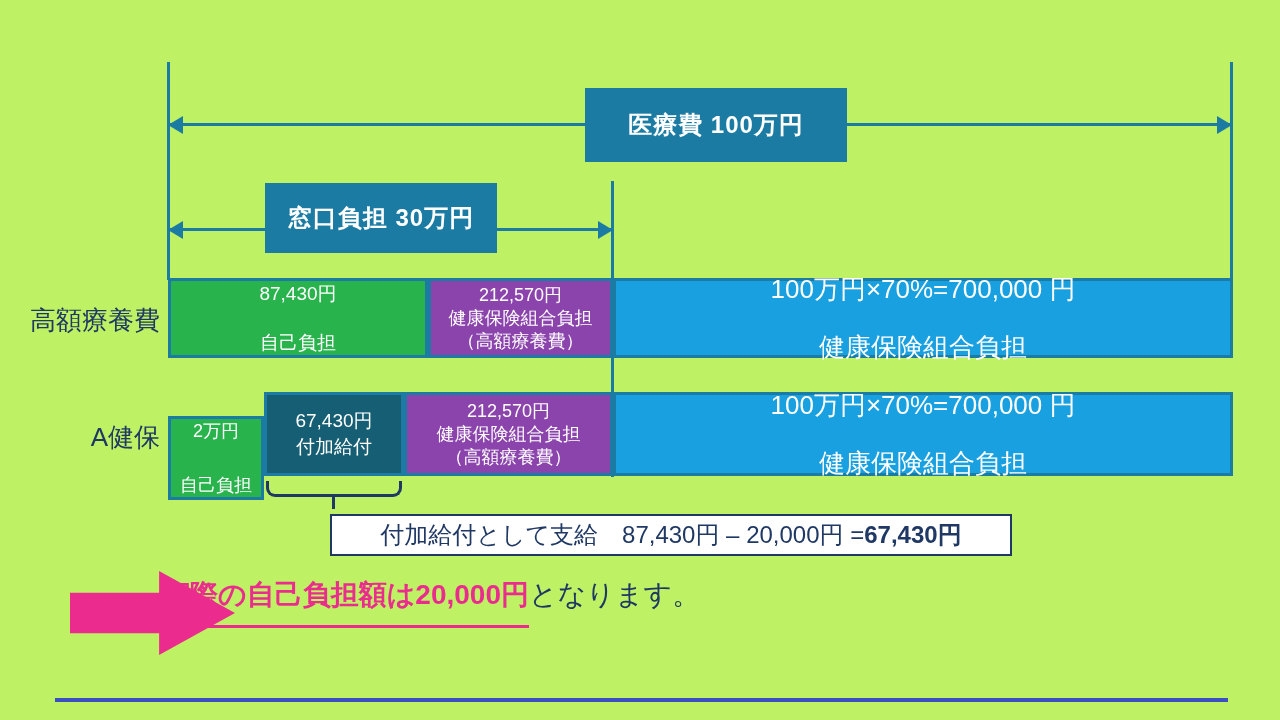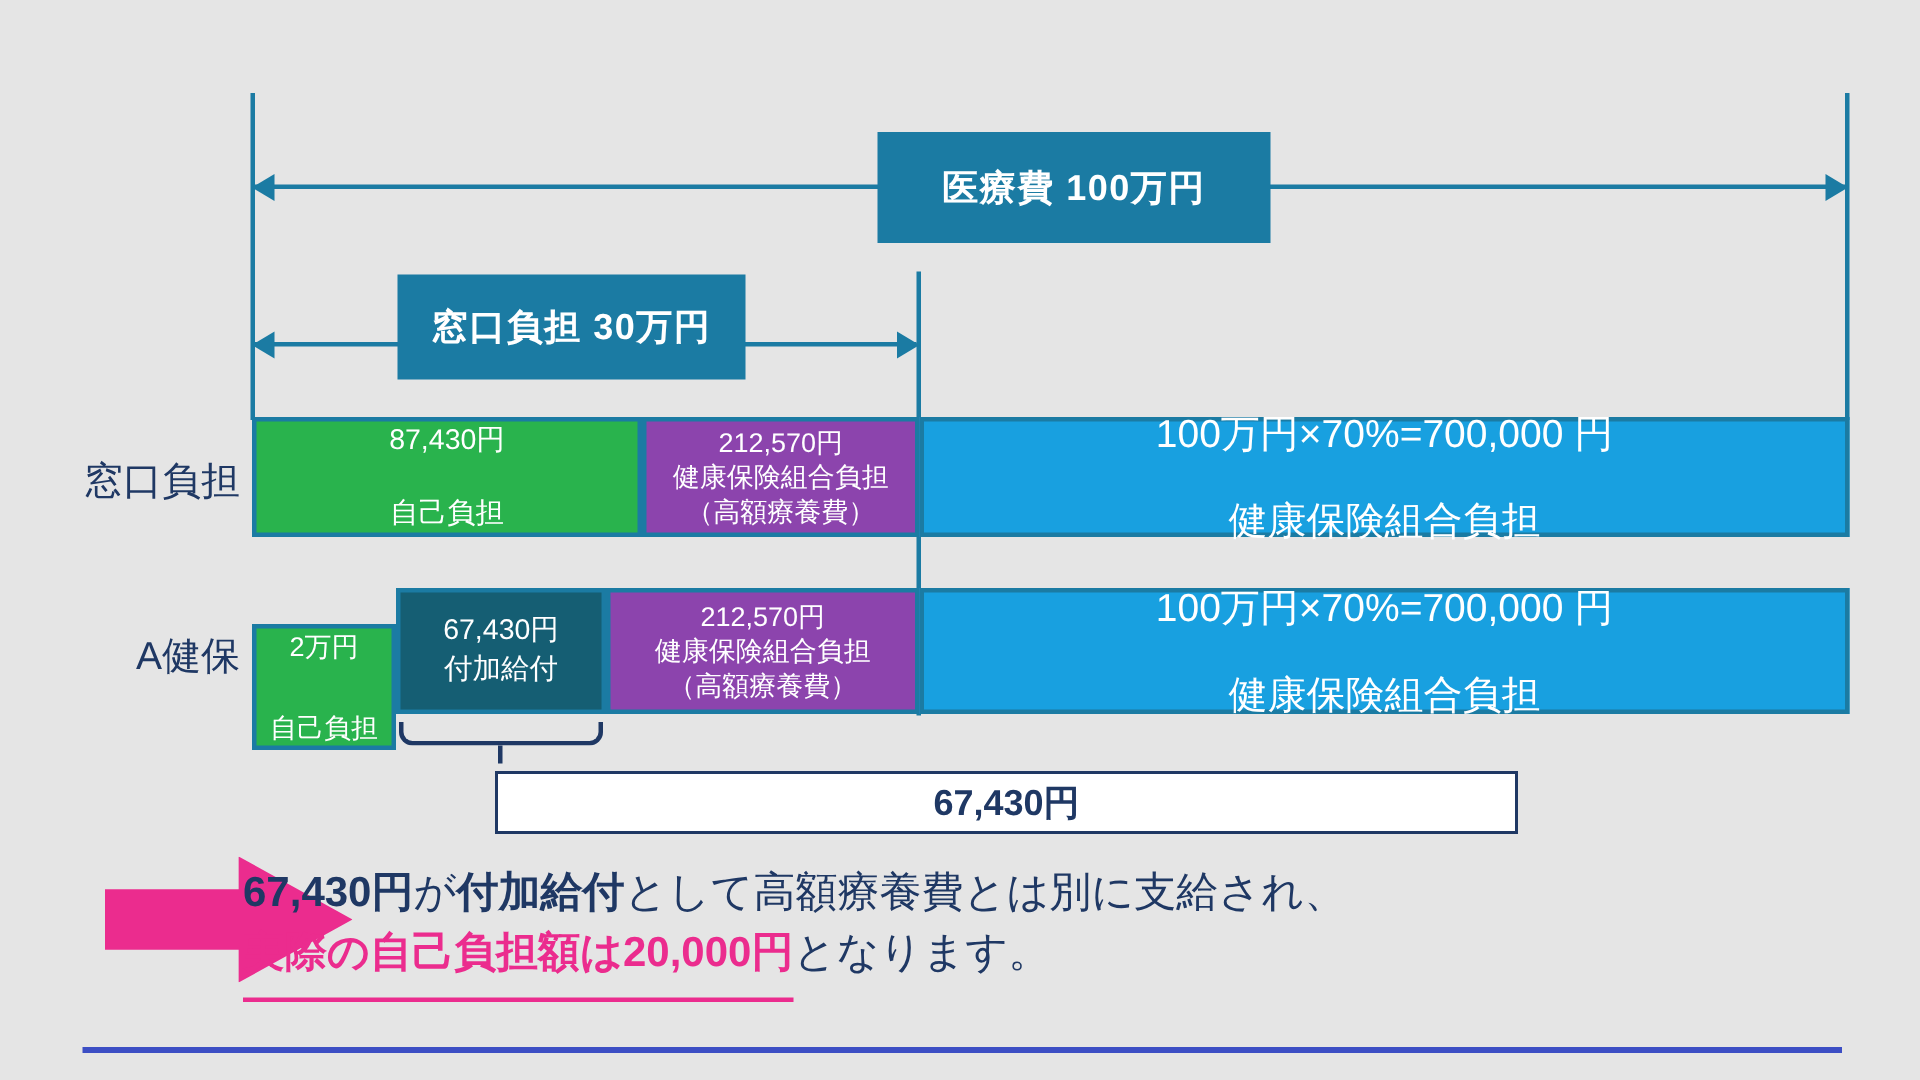--- a/index.html
+++ b/index.html
@@ -1,21 +1,21 @@
 <!DOCTYPE html>
 <html style="--teal: #1b7ba3; --teal-dark: #155e73; --green: #29b34d; --purple: #8c44ad; --light-blue: #18a0e0; --navy: #1f3864; --pink: #eb2c8e; --bottom-line: #3c4ec4;"><head>
 <meta charset="utf-8">
 <style>
   :root{
     --teal:#1b7ba3; --teal-dark:#155e73; --green:#29b34d; --purple:#8c44ad;
     --light-blue:#18a0e0; --navy:#1f3864; --pink:#eb2c8e; --bottom-line:#3c4ec4;
   }
   html,body{margin:0;padding:0;}
   body{font-family:"Liberation Sans","DejaVu Sans",sans-serif;background:#fff;}
-  .canvas{position:relative;width:1280px;height:720px;background:#e5e5e5;overflow:hidden;}
+  .canvas{position:relative;width:1280px;height:720px;background:#bef264;overflow:hidden;}
 
   .vline{position:absolute;width:3px;background:var(--teal);}
   .harrow{position:absolute;height:3px;background:var(--teal);}
   .ah{position:absolute;width:0;height:0;top:50%;transform:translateY(-50%);}
   .ah.left{left:-2px;border-top:9px solid transparent;border-bottom:9px solid transparent;border-right:15px solid var(--teal);}
   .ah.right{right:-2px;border-top:9px solid transparent;border-bottom:9px solid transparent;border-left:15px solid var(--teal);}
 
   .labelbox{position:absolute;background:var(--teal);color:#fff;font-weight:bold;font-size:24px;
     display:flex;align-items:center;justify-content:center;z-index:3;letter-spacing:1px;}
 
@@ -60,21 +60,21 @@
     <div class="ah right"></div>
   </div>
   <div class="labelbox" style="left:585px;top:88px;width:262px;height:74px;">医療費 100万円</div>
 
   <div class="harrow" style="left:170px;top:228px;width:441px;">
     <div class="ah left"></div>
     <div class="ah right"></div>
   </div>
   <div class="labelbox" style="left:265px;top:183px;width:232px;height:70px;text-align:right;">窓口負担 30万円</div>
 
-  <div class="rowlabel" style="top:303px;">窓口負担</div>
+  <div class="rowlabel" style="top:303px;">高額療養費</div>
 
   <div class="seg green" style="left:168px;top:278px;width:260px;height:80px;">
     <span>87,430円</span>
     <span>自己負担</span>
   </div>
   <div class="seg purple" style="left:428px;top:278px;width:185px;height:80px;">
     <span>212,570円</span>
     <span>健康保険組合負担</span>
     <span>（高額療養費）</span>
   </div>
@@ -100,29 +100,27 @@
   </div>
   <div class="seg blue" style="left:613px;top:392px;width:620px;height:84px;">
     <span>100万円×70%=700,000 円</span>
     <span>健康保険組合負担</span>
   </div>
 
   <div class="brace" style="left:266px;top:481px;width:136px;height:16px;"></div>
   <div class="brace-stem" style="left:332px;top:497px;height:12px;"></div>
 
   <div class="formula" style="left:330px;top:514px;width:682px;height:42px;">
+    <span>付加給付として支給　87,430円 – 20,000円 = </span>
     <span class="bold">67,430円</span>
   </div>
 
   <div class="blockarrow" style="left:70px;top:571px;width:165px;height:84px;"></div>
 
   <div class="note" style="left:162px;top:575px;">
-    <div>
-      <span class="b">67,430円</span><span>が</span><span class="b">付加給付</span><span>として高額療養費とは別に支給され、</span>
-    </div>
     <div>
       <span class="hl">実際の自己負担額は20,000円</span><span>となります。</span>
     </div>
   </div>
 
   <div class="bottomline" style="left:55px;top:698px;width:1173px;height:4px;"></div>
 
 </div>
 
 </body></html>

